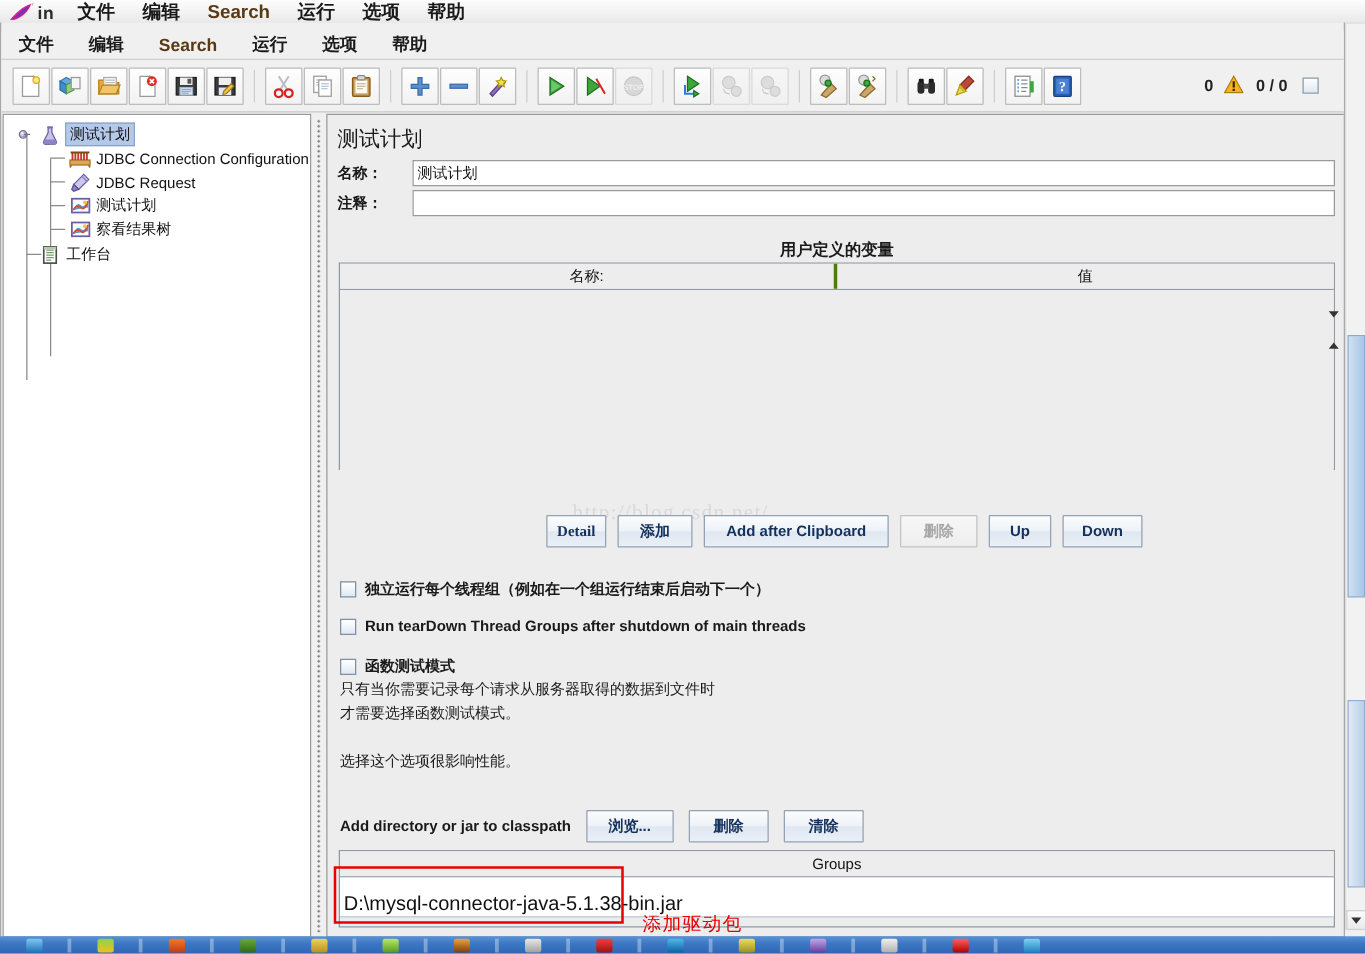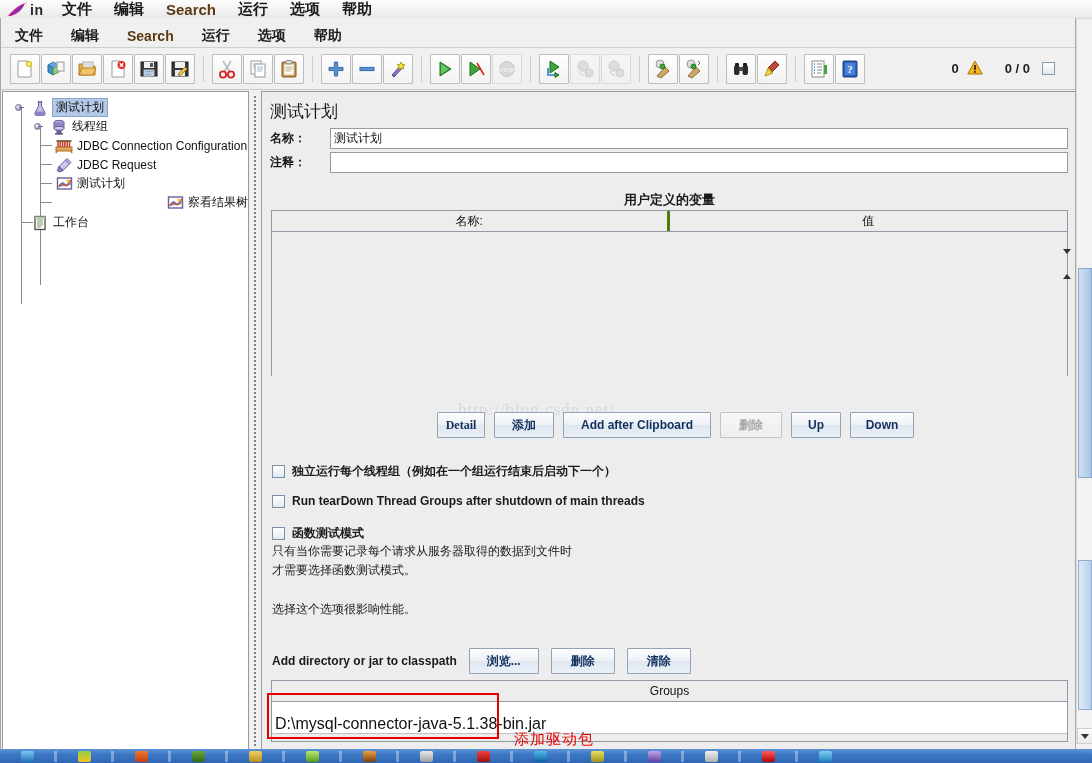--- a/index.html
+++ b/index.html
@@ -72,21 +72,21 @@
     display: flex; align-items: center; justify-content: center;
     cursor: default;
   }
   .tb-btn.dis { opacity: .42; }
   .tb-btn svg { display: block; }
   .tb-status {
     margin-left: auto; display: flex; align-items: center; gap: 6px;
     padding-right: 18px; font-size: 13px; font-weight: bold; color: #222;
   }
   .tb-status .warn-num { margin-right: 2px; }
-  .tb-status .thr { margin-left: 16px; }
+  .tb-status .thr { margin-left: 4px; }
   .tb-status .chk {
     width: 13px; height: 13px; border: 1px solid #8a9aa8;
     background: linear-gradient(to bottom,#ffffff,#dfe8f1);
     margin-left: 6px;
   }
 
   
   .jm-tree {
     position: absolute; left: 1px; top: 73px; width: 247px; height: 659px;
     background: #ffffff;
@@ -528,36 +528,20 @@
           <span class="ico" style="margin-left:14px;">
             <svg width="16" height="16" viewBox="0 0 16 16">
               <path d="M6.5 2 h3 v4 l3.5 7 a1.6 1.6 0 0 1-1.4 2.4 H4.4 A1.6 1.6 0 0 1 3 13 L6.5 6 Z" fill="#c9c2e8" stroke="#6a5f9e"></path>
               <path d="M4.2 11.5 h7.6 l1 2 a1.2 1.2 0 0 1-1 1.9 H4.2 a1.2 1.2 0 0 1-1-1.9 Z" fill="#8f82c8"></path>
               <rect x="5.8" y="1" width="4.4" height="1.6" fill="#7a6eb0"></rect>
             </svg>
           </span>
           <span class="lbl sel">测试计划</span>
         </div>
 
-        <div class="tnode" style="padding-left:33px;">
-          <span class="handle" style="position:absolute;left:31px;top:5px;">
-            <span class="knob"></span>
-              <span class="stem"></span>
-          </span>
-          <span class="ico" style="margin-left:14px;">
-            <svg width="16" height="16" viewBox="0 0 16 16">
-              <ellipse cx="8" cy="3.3" rx="5" ry="2" fill="#b9b3d8" stroke="#6a5f9e"></ellipse>
-              <path d="M3 3.3 v6 a5 2 0 0 0 10 0 v-6" fill="#8f86c0" stroke="#6a5f9e"></path>
-              <ellipse cx="8" cy="9.3" rx="5" ry="2" fill="#cfc9e8" stroke="#6a5f9e"></ellipse>
-              <rect x="5.5" y="11" width="5" height="3.6" fill="#6a5f9e"></rect>
-              <rect x="4" y="14.2" width="8" height="1.4" fill="#4a4270"></rect>
-            </svg>
-          </span>
-          <span class="lbl">线程组</span>
-        </div>
 
         <div class="tnode" style="padding-left:52px;">
           <span class="tl" style="left:37px; top:9px; width:12px; height:1px;"></span>
           <span class="ico">
             <svg width="18" height="16" viewBox="0 0 18 16">
               <rect x="1" y="9" width="16" height="4" fill="#e0a45c" stroke="#a5701f"></rect>
               <g stroke="#c0392b" stroke-width="1.5">
                 <path d="M3 3 v6"></path>
                   <path d="M5.3 3 v6"></path>
                   <path d="M7.6 3 v6"></path>
@@ -590,21 +574,21 @@
             <svg width="17" height="15" viewBox="0 0 17 15">
               <rect x="1.5" y="2" width="14" height="11" fill="#fff" stroke="#6a5f9e" stroke-width="1.4"></rect>
               <path d="M2.5 11 q3-7 6-4 t6-4 v6 Z" fill="#5a9ad8"></path>
               <path d="M2.5 11 q3-5 6-2 t6-5" stroke="#d84a2a" stroke-width="1.4" fill="none"></path>
               <circle cx="12" cy="5" r="1.6" fill="#f2c43a"></circle>
             </svg>
           </span>
           <span class="lbl">测试计划</span>
         </div>
 
-        <div class="tnode" style="padding-left:52px;justify-content:flex-end;">
+        <div class="tnode" style="padding-left:52px;">
           <span class="tl" style="left:37px; top:9px; width:12px; height:1px;"></span>
           <span class="ico">
             <svg width="17" height="15" viewBox="0 0 17 15">
               <rect x="1.5" y="2" width="14" height="11" fill="#fff" stroke="#6a5f9e" stroke-width="1.4"></rect>
               <path d="M2.5 11 q3-7 6-4 t6-4 v6 Z" fill="#5a9ad8"></path>
               <path d="M2.5 11 q3-5 6-2 t6-5" stroke="#d84a2a" stroke-width="1.4" fill="none"></path>
               <circle cx="12" cy="5" r="1.6" fill="#f2c43a"></circle>
             </svg>
           </span>
           <span class="lbl">察看结果树</span>

